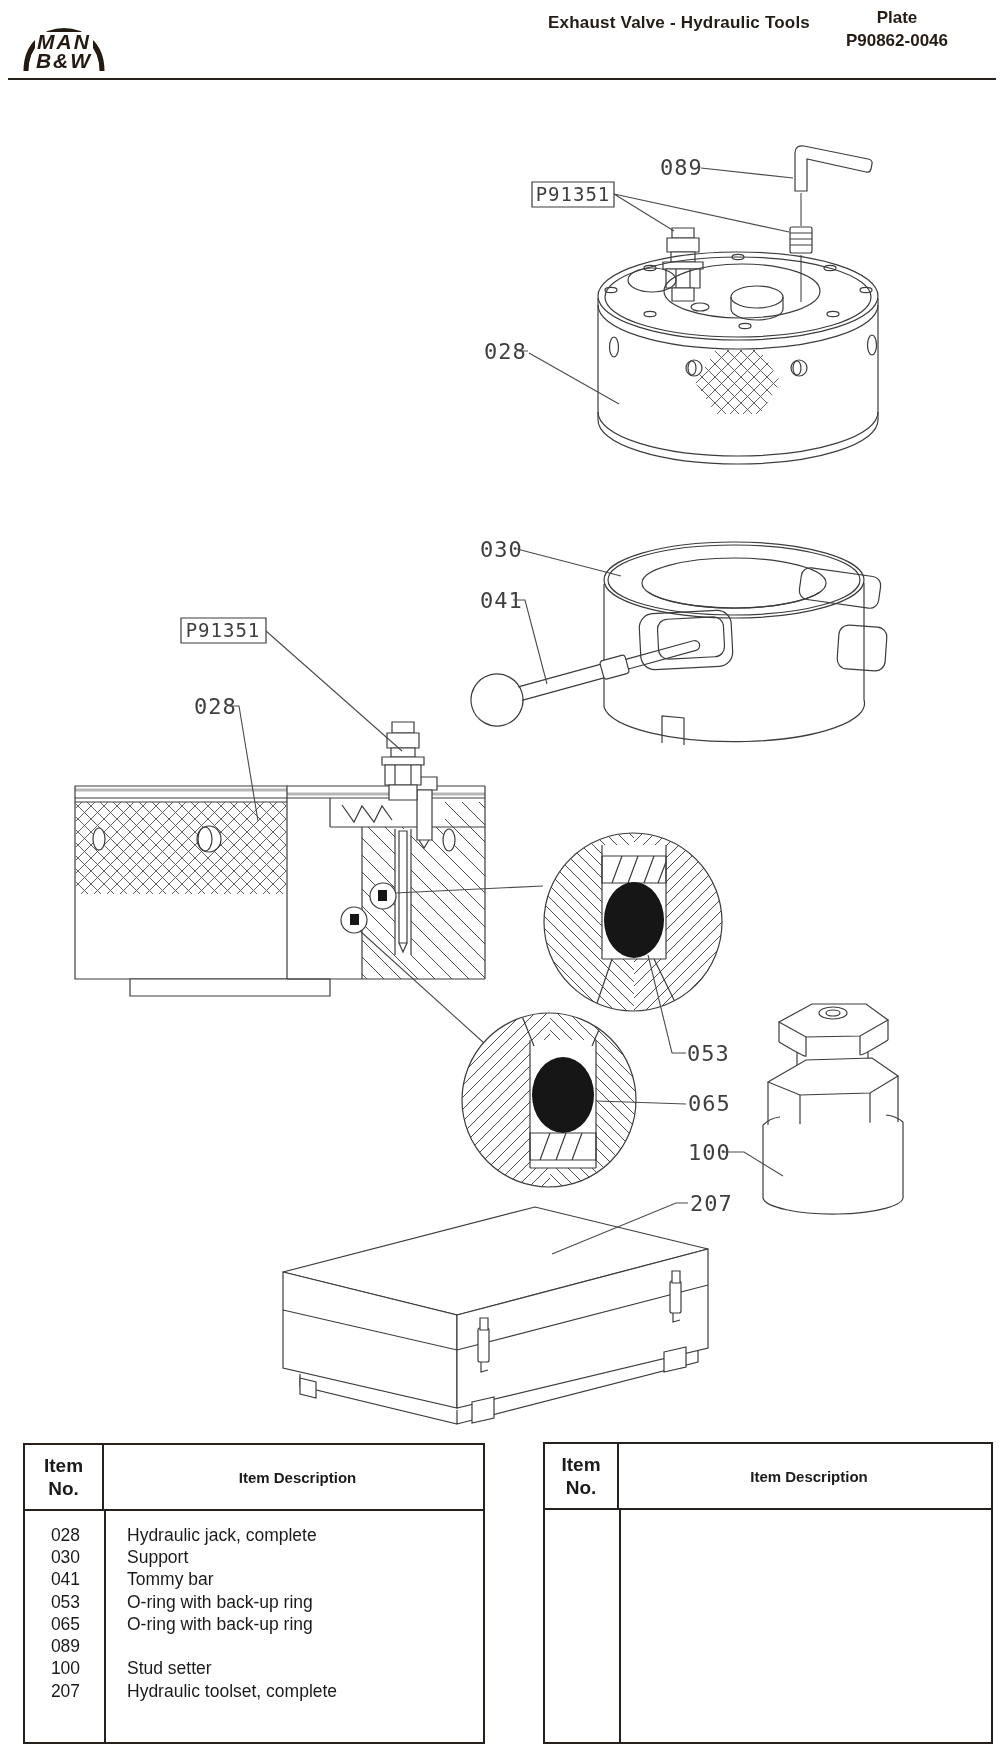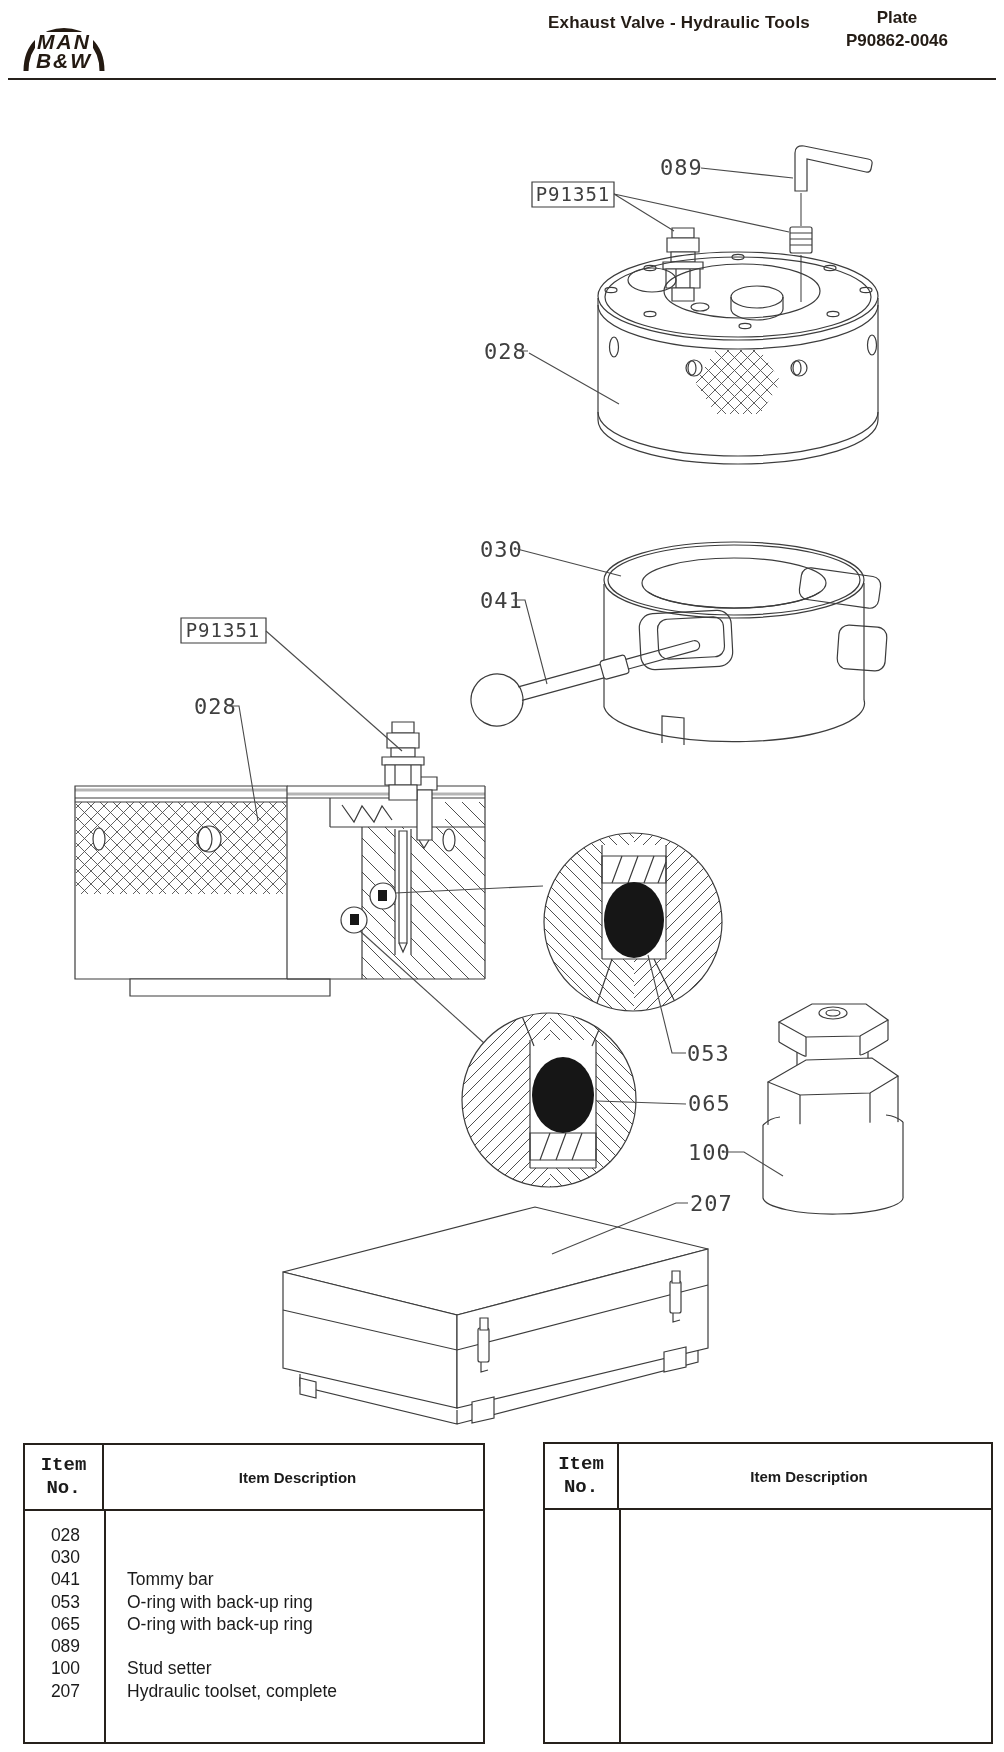--- a/index.html
+++ b/index.html
@@ -25,21 +25,21 @@
   .lnw{stroke:#3c3c3c;stroke-width:1.2;fill:#ffffff;}
   .ld{stroke:#4a4a4a;stroke-width:1.1;fill:none;}
   .dark{fill:#161616;stroke:none;}
   .co{font-family:"DejaVu Sans Mono",monospace;font-size:22px;fill:#3f3f3f;letter-spacing:1px;}
   .cob{font-family:"DejaVu Sans Mono",monospace;font-size:19px;fill:#3f3f3f;text-anchor:middle;letter-spacing:1px;}
   .gray{stroke:#b5b5b5;stroke-width:3;fill:none;}
   
   .ptable{position:absolute;border:2px solid #26211c;background:#fff;box-sizing:border-box;}
   .thead{display:flex;height:64px;border-bottom:2px solid #26211c;}
   .th-no{display:flex;flex-direction:column;align-items:center;justify-content:center;
-         border-right:2px solid #26211c;font-weight:bold;font-size:19px;line-height:23px;box-sizing:border-box;font-family:Liberation Mono, monospace;}
+         border-right:2px solid #26211c;font-weight:bold;font-size:19px;line-height:23px;box-sizing:border-box;}
   .th-desc{flex:1;display:flex;align-items:center;justify-content:center;font-weight:bold;font-size:15px;padding-left:8px;}
   .tbody{position:relative;padding-top:13px;height:calc(100% - 77px);}
   .vline{position:absolute;top:0;bottom:0;width:2px;background:#26211c;}
   .trow{display:flex;height:22.3px;font-size:17.5px;align-items:center;}
   .td-no{text-align:center;box-sizing:border-box;}
   .td-desc{flex:1;padding-left:21px;}
 </style>
 </head>
 <body>
 
@@ -316,23 +316,25 @@
       <div class="th-no" style="width:79px">
         <span>Item</span>
         <span>No.</span>
       </div>
       <div class="th-desc">Item Description</div>
     </div>
     <div class="tbody">
       <div class="vline" style="left:79px"></div>
       <div class="trow">
           <span class="td-no" style="width:81px">028</span>
+          <span class="td-desc">Hydraulic jack, complete</span>
         </div>
       <div class="trow">
           <span class="td-no" style="width:81px">030</span>
+          <span class="td-desc">Support</span>
         </div>
       <div class="trow">
           <span class="td-no" style="width:81px">041</span>
           <span class="td-desc">Tommy bar</span>
         </div>
       <div class="trow">
           <span class="td-no" style="width:81px">053</span>
           <span class="td-desc">O-ring with back-up ring</span>
         </div>
       <div class="trow">

